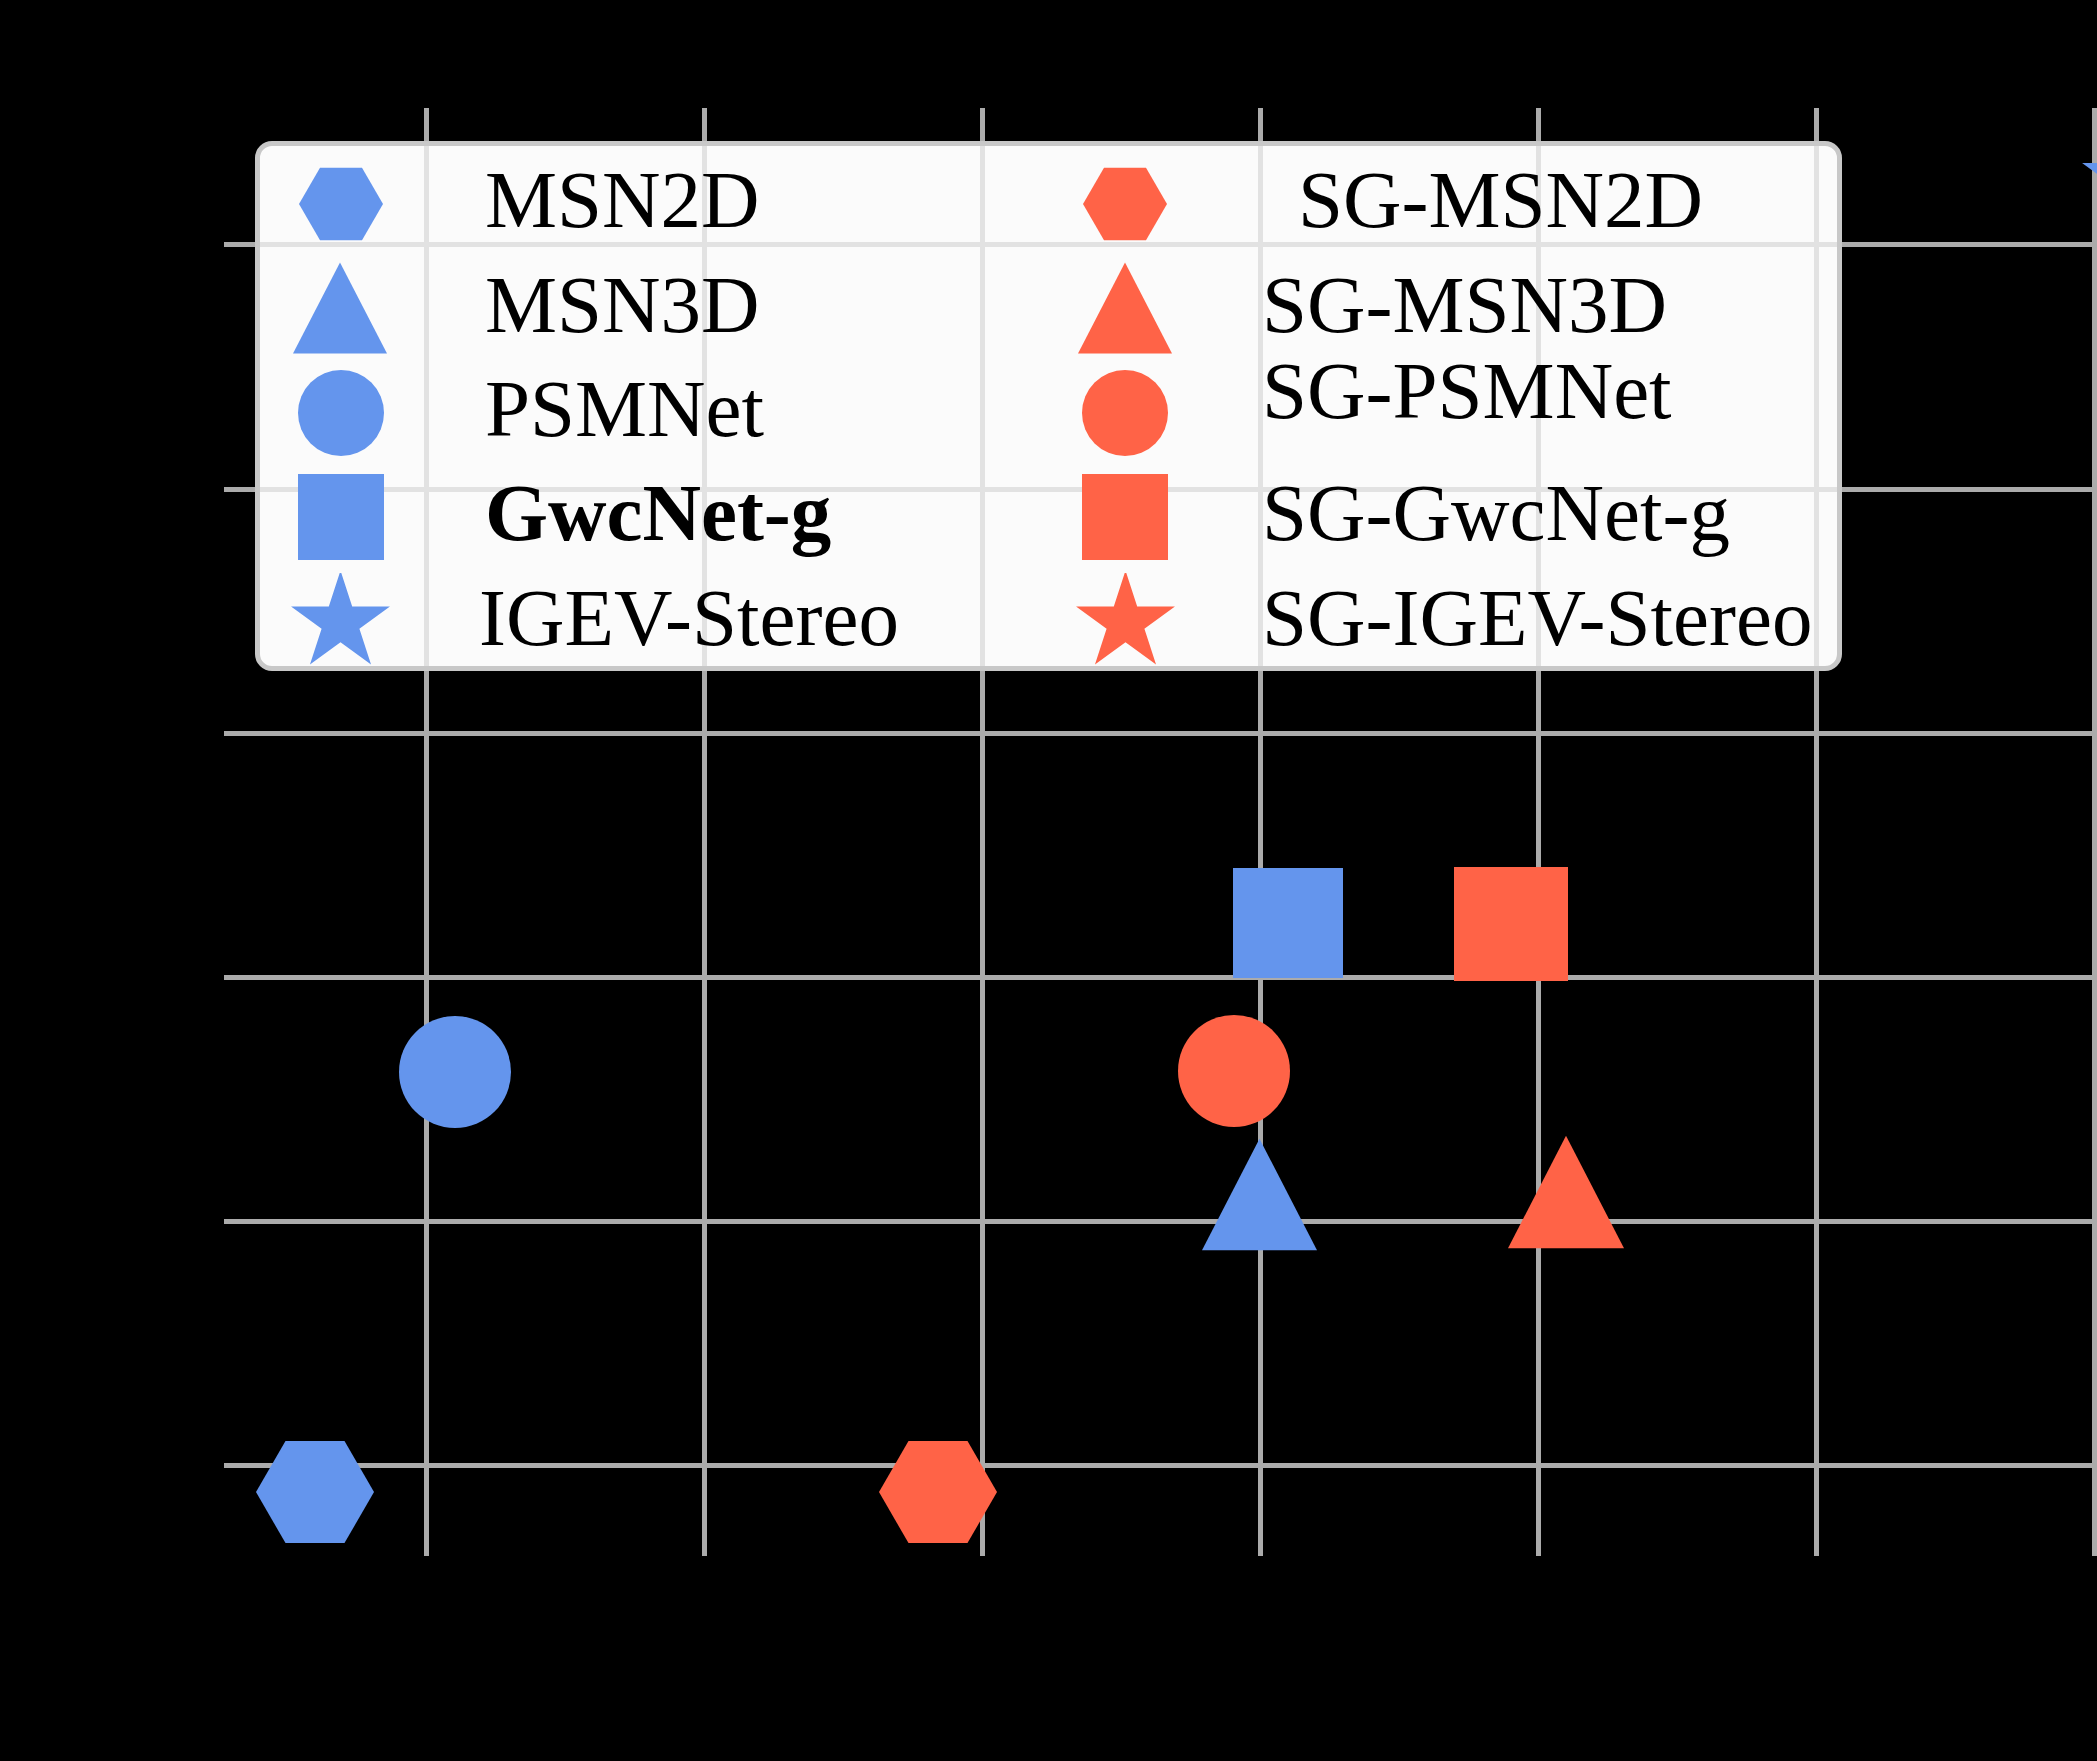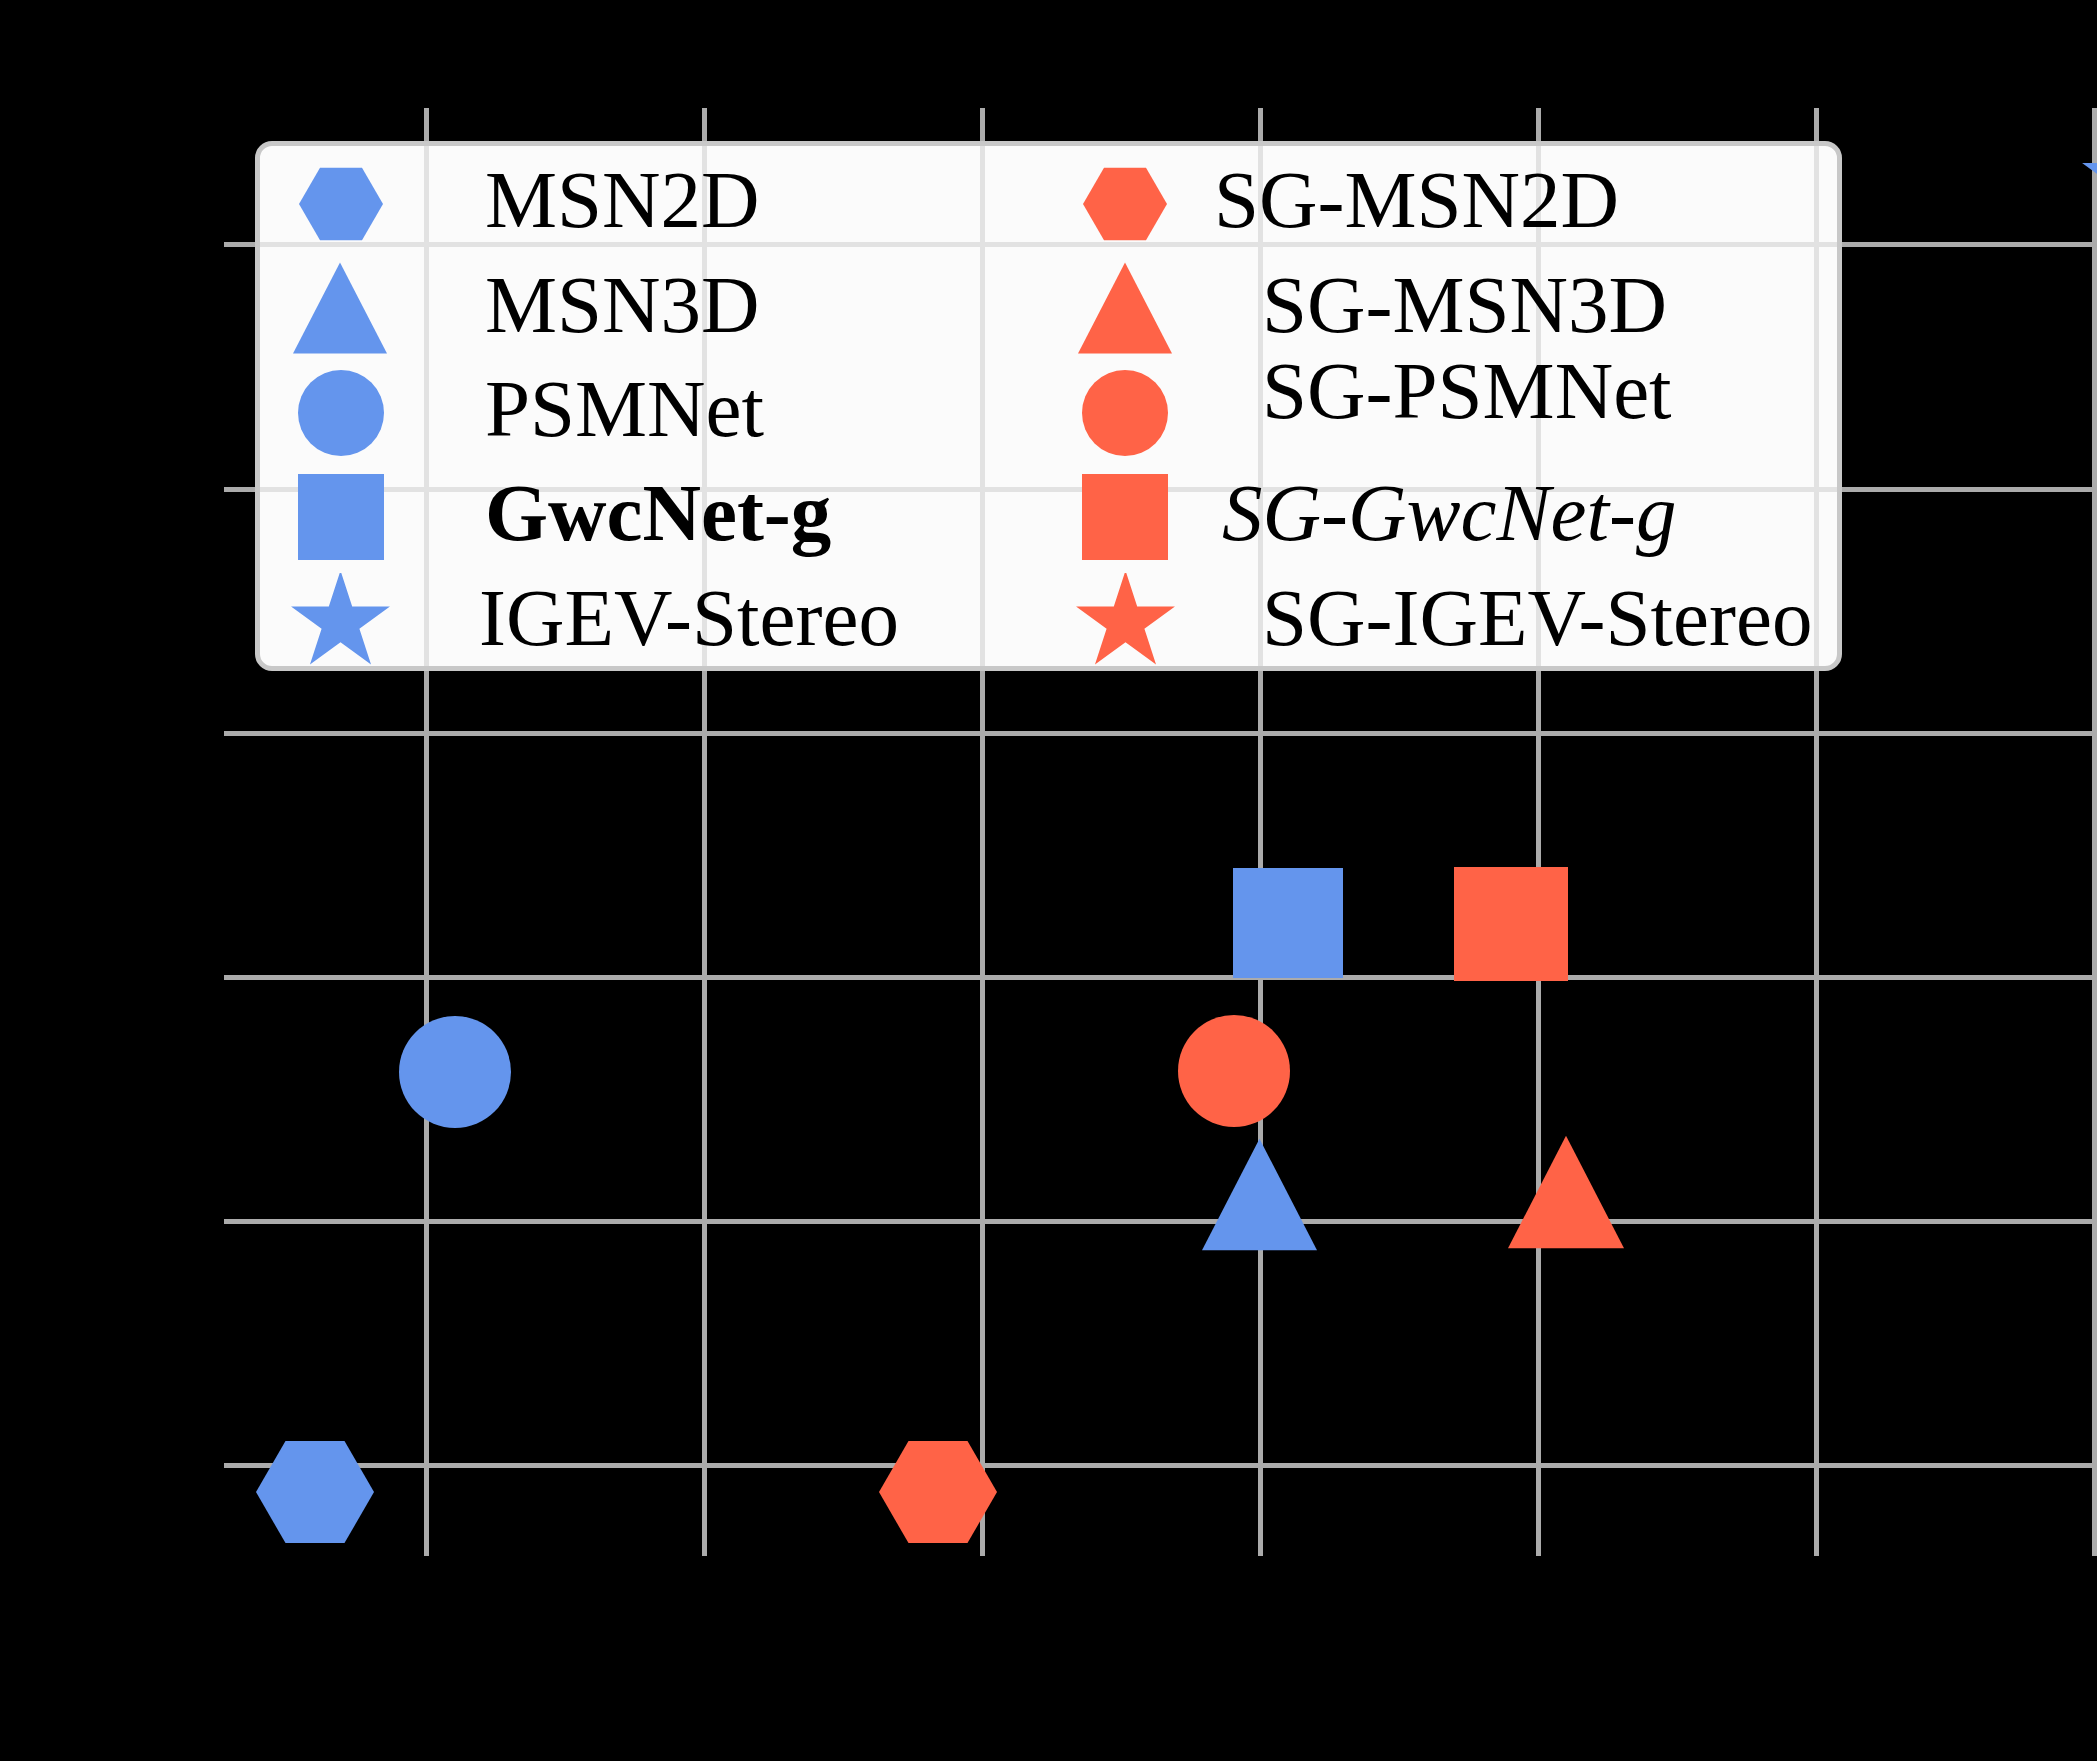--- a/index.html
+++ b/index.html
@@ -149,39 +149,39 @@
           <svg viewBox="-100 -100 200 200" xmlns="http://www.w3.org/2000/svg">
             <polygon fill="#6495ED" points="0,-105 23.6,-32.4 99.9,-32.4 38.2,12.4 61.7,84.9 0,40.1 -61.7,84.9 -38.2,12.4 -99.9,-32.4 -23.6,-32.4"></polygon>
           </svg>
         </div>
         <div class="legend-label" style="left: 219px; top: 476px;">IGEV-Stereo</div>
         <div class="legend-marker" style="left: 823px; top: 16px; width: 84px; height: 84px;">
           <svg viewBox="-100 -100 200 200" xmlns="http://www.w3.org/2000/svg">
             <polygon fill="#FF6347" points="-100,0 -50,-86.6 50,-86.6 100,0 50,86.6 -50,86.6"></polygon>
           </svg>
         </div>
-        <div class="legend-label" style="left: 954px; top: 58px;">SG-MSN2D</div>
+        <div class="legend-label" style="left: 1038px; top: 58px;">SG-MSN2D</div>
         <div class="legend-marker" style="left: 818px; top: 115px; width: 94px; height: 94px;">
           <svg viewBox="-100 -100 200 200" xmlns="http://www.w3.org/2000/svg">
             <polygon fill="#FF6347" points="0,-97 100,97 -100,97"></polygon>
           </svg>
         </div>
         <div class="legend-label" style="left: 1002px; top: 163px; text-align: center;">SG-MSN3D</div>
         <div class="legend-marker" style="left: 822px; top: 224px; width: 86px; height: 86px;">
           <svg viewBox="-100 -100 200 200" xmlns="http://www.w3.org/2000/svg">
             <circle fill="#FF6347" cx="0" cy="0" r="100"></circle>
           </svg>
         </div>
         <div class="legend-label" style="left: 1002px; top: 249px;">SG-PSMNet</div>
         <div class="legend-marker" style="left: 822px; top: 328px; width: 86px; height: 86px;">
           <svg viewBox="-100 -100 200 200" xmlns="http://www.w3.org/2000/svg">
             <rect fill="#FF6347" x="-100" y="-100" width="200" height="200"></rect>
           </svg>
         </div>
-        <div class="legend-label" style="left: 962px; top: 371px; font-style: italic;">SG-GwcNet-g</div>
+        <div class="legend-label" style="left: 1002px; top: 371px;">SG-GwcNet-g</div>
         <div class="legend-marker" style="left: 816px; top: 427px; width: 99px; height: 99px;">
           <svg viewBox="-100 -100 200 200" xmlns="http://www.w3.org/2000/svg">
             <polygon fill="#FF6347" points="0,-105 23.6,-32.4 99.9,-32.4 38.2,12.4 61.7,84.9 0,40.1 -61.7,84.9 -38.2,12.4 -99.9,-32.4 -23.6,-32.4"></polygon>
           </svg>
         </div>
         <div class="legend-label" style="left: 1002px; top: 476px;">SG-IGEV-Stereo</div>
       </div>
   </div>
 </div>
 

